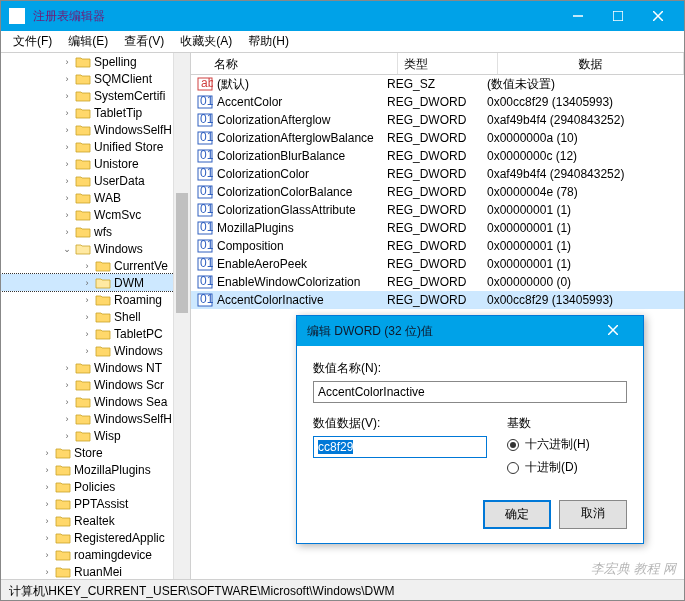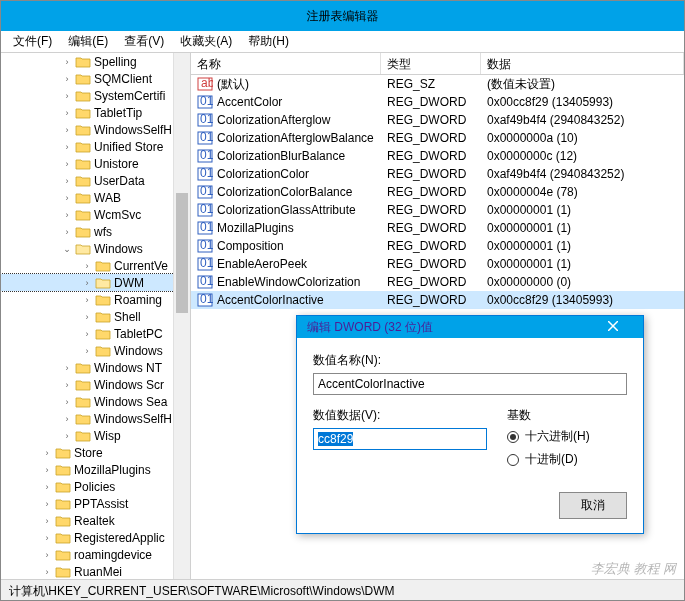--- a/index.html
+++ b/index.html
@@ -1,17 +1,17 @@
 <!DOCTYPE html>
 <html><head>
 <meta charset="utf-8">
 <style>
 * { box-sizing: border-box; margin: 0; padding: 0; font-family: "Microsoft YaHei", "Segoe UI", sans-serif; font-size: 12px; }
 body { width: 685px; height: 601px; background: #f0f0f0; overflow: hidden; border: 1px solid #888; position: relative; }
-.titlebar { height: 30px; background: #00a2e8; color: #000000; display: flex; align-items: center; padding: 7px 8px; flex-direction: column; }
+.titlebar { height: 30px; background: #00a2e8; color: #701a75; display: flex; align-items: center; padding: 14px 8px; }
 .titlebar .ticon { width: 16px; height: 16px; background: #fff; margin-right: 8px; display: inline-block; }
 .titlebar .title { flex: 1; }
 .titlebar .btns { display: flex; gap: 4px; }
 .titlebar .wb { width: 36px; height: 22px; display: flex; align-items: center; justify-content: center; cursor: pointer; }
 .titlebar .wb svg { width: 10px; height: 10px; stroke: #fff; fill: none; stroke-width: 1.5; }
 .menubar { height: 22px; background: #fff; border-bottom: 1px solid #d0d0d0; display: flex; align-items: center; padding: 0 4px; }
 .menubar .mi { padding: 6px 8px; cursor: pointer; }
 .main { display: flex; height: 526px; background: #fff; }
 .tree { width: 190px; border-right: 1px solid #d0d0d0; overflow: hidden; position: relative; }
 .tree .sc { position: absolute; right: 0; top: 0; bottom: 0; width: 17px; background: #f0f0f0; border-left: 1px solid #e0e0e0; }
@@ -21,36 +21,36 @@
 .tree .row { display: flex; align-items: center; height: 17px; padding-left: 4px; cursor: pointer; position: relative; }
 .tree .row.sel { background: #cde8ff; outline: 1px dotted #333; }
 .tree .exp { width: 12px; height: 12px; display: inline-flex; align-items: center; justify-content: center; margin-right: 2px; font-size: 9px; color: #666; }
 .tree .fold { width: 16px; height: 14px; margin-right: 3px; display: inline-block; }
 .tree .fold svg { width: 16px; height: 14px; }
 .tree .lbl { font-size: 12px; }
 .tree .d1 { padding-left: 40px; }
 .tree .d2 { padding-left: 60px; }
 .tree .d3 { padding-left: 80px; }
 .list { flex: 1; position: relative; }
-.list .hdr { display: flex; height: 22px; border-bottom: 1px solid #d0d0d0; background: #fff; }
+.list .hdr { display: flex; height: 22px; border-bottom: 1px solid #d0d0d0; background: #fff; padding-left: 17px; }
 .list .hc { padding: 3px 6px; border-right: 1px solid #e0e0e0; cursor: pointer; }
 .list .hc.c1 { width: 190px; }
 .list .hc.c2 { width: 100px; }
-.list .hc.c3 { flex: 1; }
+.list .hc.c3 { flex: 1; text-align: center; }
 .list .rows { }
 .list .lr { display: flex; height: 18px; align-items: center; cursor: pointer; }
 .list .lr.sel { background: #cde8ff; }
 .list .lc { padding: 1px 6px; overflow: hidden; text-overflow: ellipsis; white-space: nowrap; }
 .list .lc.c1 { width: 190px; display: flex; align-items: center; }
 .list .lc.c2 { width: 100px; }
 .list .lc.c3 { flex: 1; }
 .list .vic { width: 16px; height: 14px; margin-right: 4px; display: inline-flex; }
 .statusbar { height: 24px; border-top: 1px solid #d0d0d0; background: #f0f0f0; padding: 2px 8px; display: flex; align-items: center; }
 .dlg-overlay { position: absolute; left: 295px; top: 314px; width: 348px; background: #fff; border: 1px solid #0078d7; box-shadow: 2px 2px 8px rgba(0,0,0,0.3); }
-.dlg-tb { height: 22px; background: #00a2e8; color: #4c1d95; display: flex; align-items: center; padding: 0 10px; }
+.dlg-tb { height: 30px; background: #00a2e8; color: #0f172a; display: flex; align-items: center; padding: 0 10px; }
 .dlg-tb .t { flex: 1; }
 .dlg-tb .cl { width: 40px; text-align: center; cursor: pointer; }
 .dlg-body { padding: 14px 16px 10px 16px; }
 .dlg-body .lbl { margin-bottom: 4px; }
 .dlg-body input[type=text] { width: 100%; border: 1px solid #888; padding: 3px 4px; font-size: 12px; }
 .dlg-body input[type=text].ro { background: #fff; }
 .dlg-body .flds { display: flex; gap: 20px; margin-top: 12px; }
 .dlg-body .fl { flex: 1; }
 .dlg-body .fr { width: 120px; }
 .dlg-body .val { border: 1px solid #0078d7; padding: 3px 4px; background: #fff; }
@@ -593,17 +593,18 @@
             <span>十六进制(H)</span>
           </div>
         <div class="radio">
             <span class="rb"></span>
             <span>十进制(D)</span>
           </div>
       </div>
     </div>
   </div>
   <div class="dlg-btns">
+    <div class="btn pri">确定</div>
     <div class="btn">取消</div>
   </div>
 </div>
 
 <div class="watermark">李宏典 教程 网</div>
 
 </body></html>

